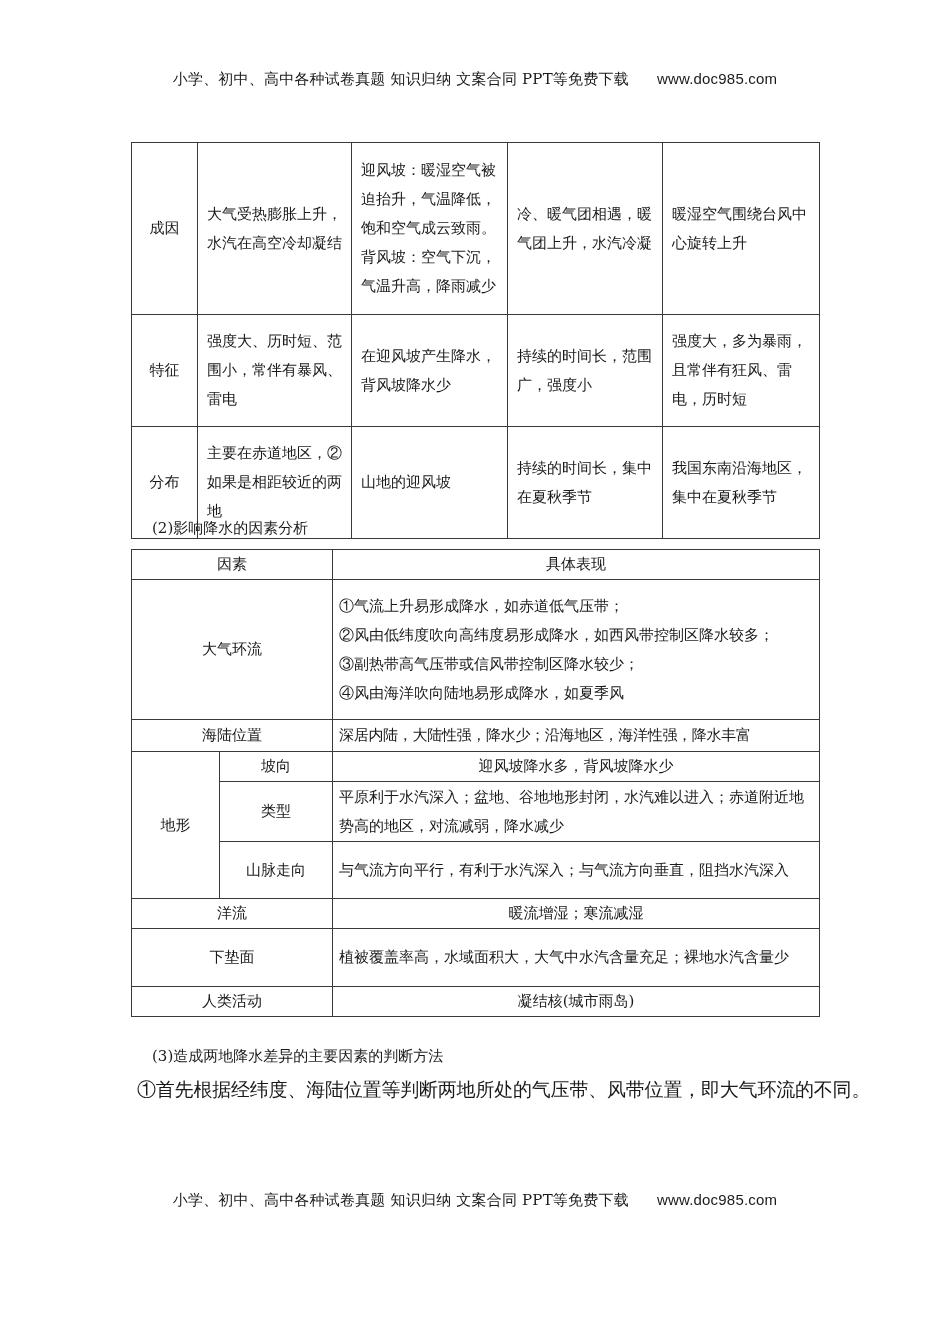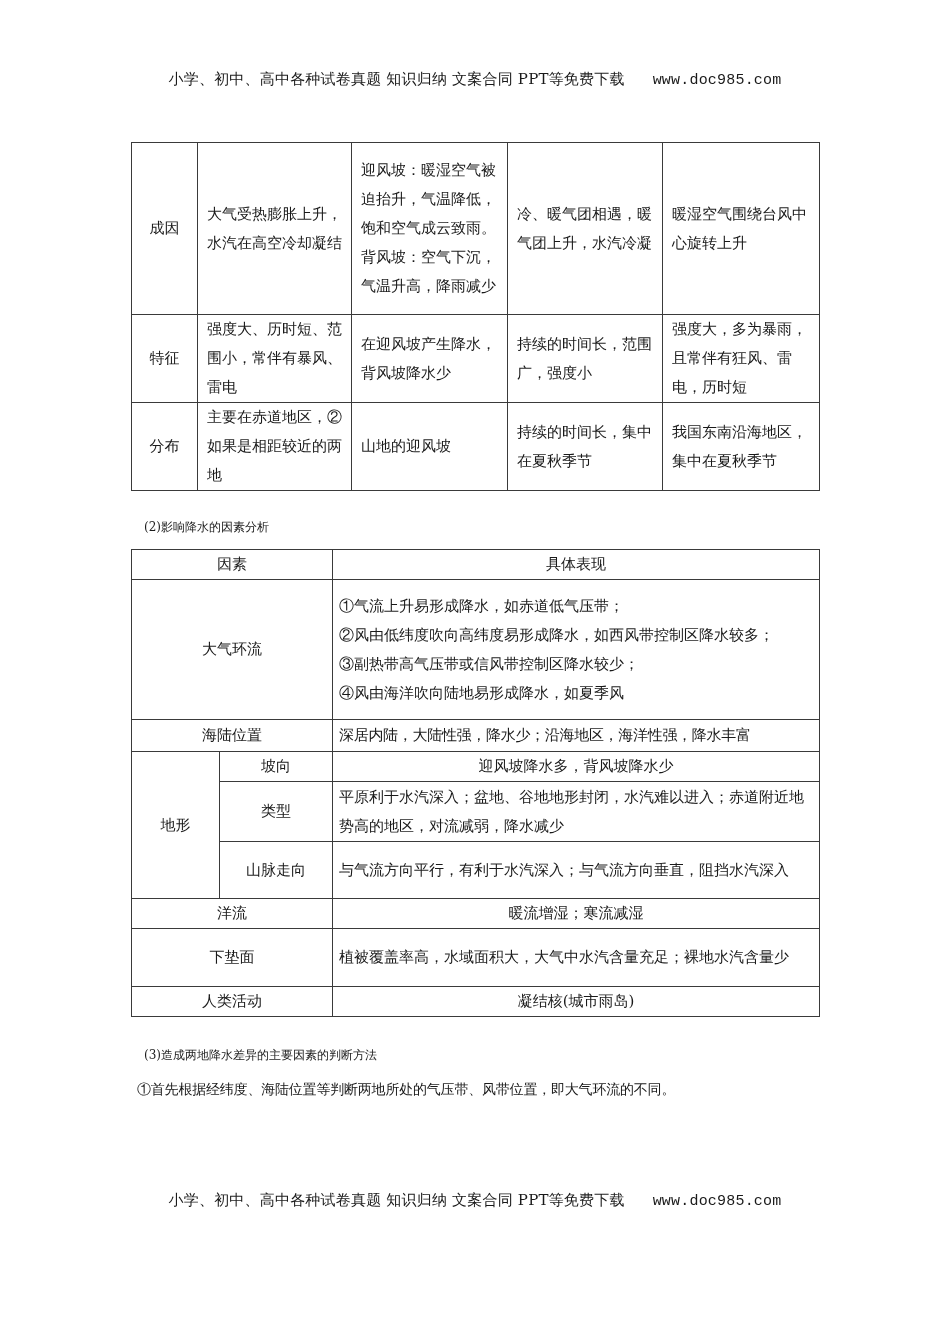--- a/index.html
+++ b/index.html
@@ -5,39 +5,39 @@
     html, body { margin: 0; padding: 0; background: #ffffff; }
     body {
       width: 950px; height: 1344px; position: relative; overflow: hidden;
       font-family: "DejaVu Serif", "Liberation Serif", serif;
       color: #1a1a1a;
     }
     .hdr {
       position: absolute; left: 0; width: 950px; text-align: center;
       font-size: 15px; letter-spacing: 0.2px; white-space: nowrap;
     }
-    .hdr .url { margin-left: 28px; font-family: Liberation Mono, monospace; }
+    .hdr .url { margin-left: 28px; font-family: Liberation Sans, sans-serif; }
     .hdr-top { top: 70px; }
     .hdr-bottom { top: 1191px; left: 0; }
 
     table { border-collapse: collapse; position: absolute; table-layout: fixed; }
-    td { border: 1px solid #3a3a3a; font-size: 15px; line-height: 29px; vertical-align: middle; padding: 0 9px; }
+    td { border: 1px solid #3a3a3a; font-size: 15px; line-height: 29px; vertical-align: middle; padding: 12px 9px; }
     td.center { text-align: center; }
 
     #t1 { left: 131px; top: 142px; width: 688px; }
     #t1 td.lbl { text-align: center; padding: 16px 4px; }
 
     #t2 { left: 131px; top: 549px; width: 688px; border-radius: 17px; }
     #t2 td { line-height: 29px; padding: 0 6px; }
 
     .sec {
-      position: absolute; left: 144px; font-size: 12px; white-space: nowrap;
+      position: absolute; left: 152px; font-size: 15px; white-space: nowrap;
     }
     .para {
-      position: absolute; left: 137px; width: 680px; font-size: 14px; line-height: 29px;
+      position: absolute; left: 137px; width: 680px; font-size: 19px; line-height: 29px;
     }
   </style>
 </head>
 <body>
 
 <div class="hdr hdr-top">
   <span>小学、初中、高中各种试卷真题  知识归纳  文案合同  PPT等免费下载</span><span class="url">www.doc985.com</span>
 </div>
 
 <table id="t1">

